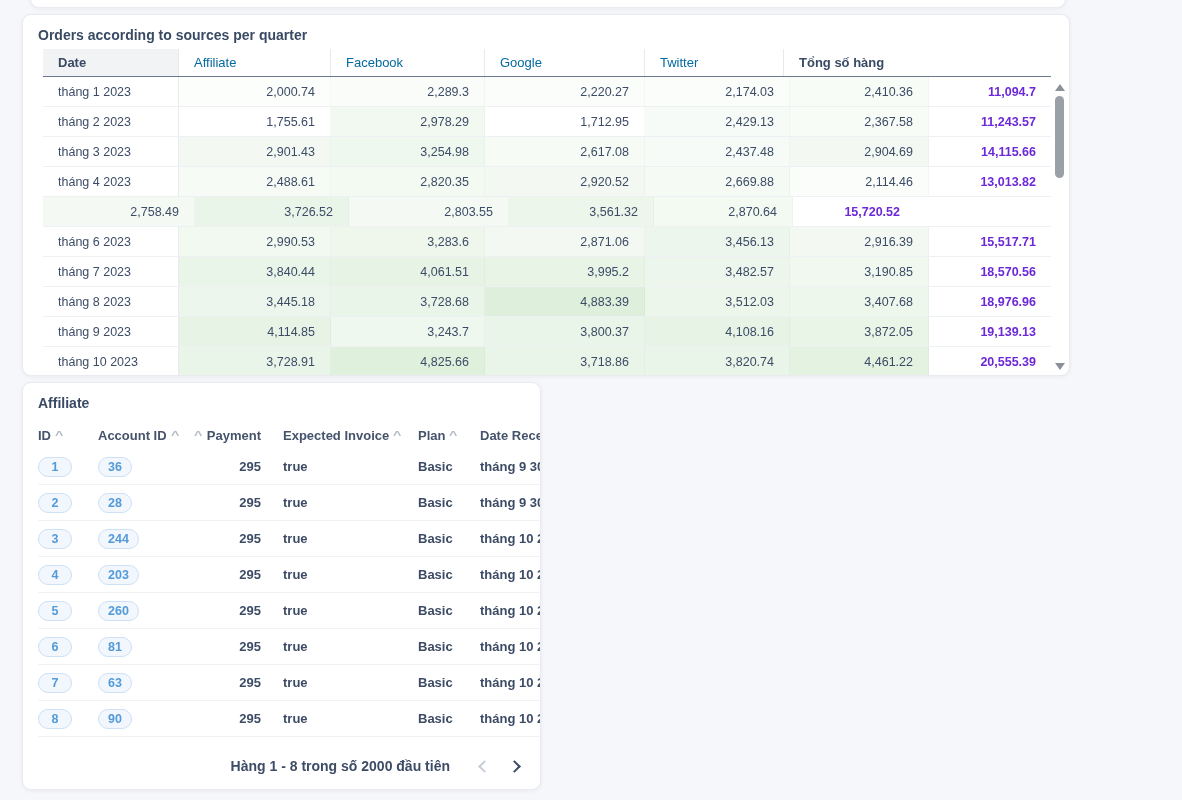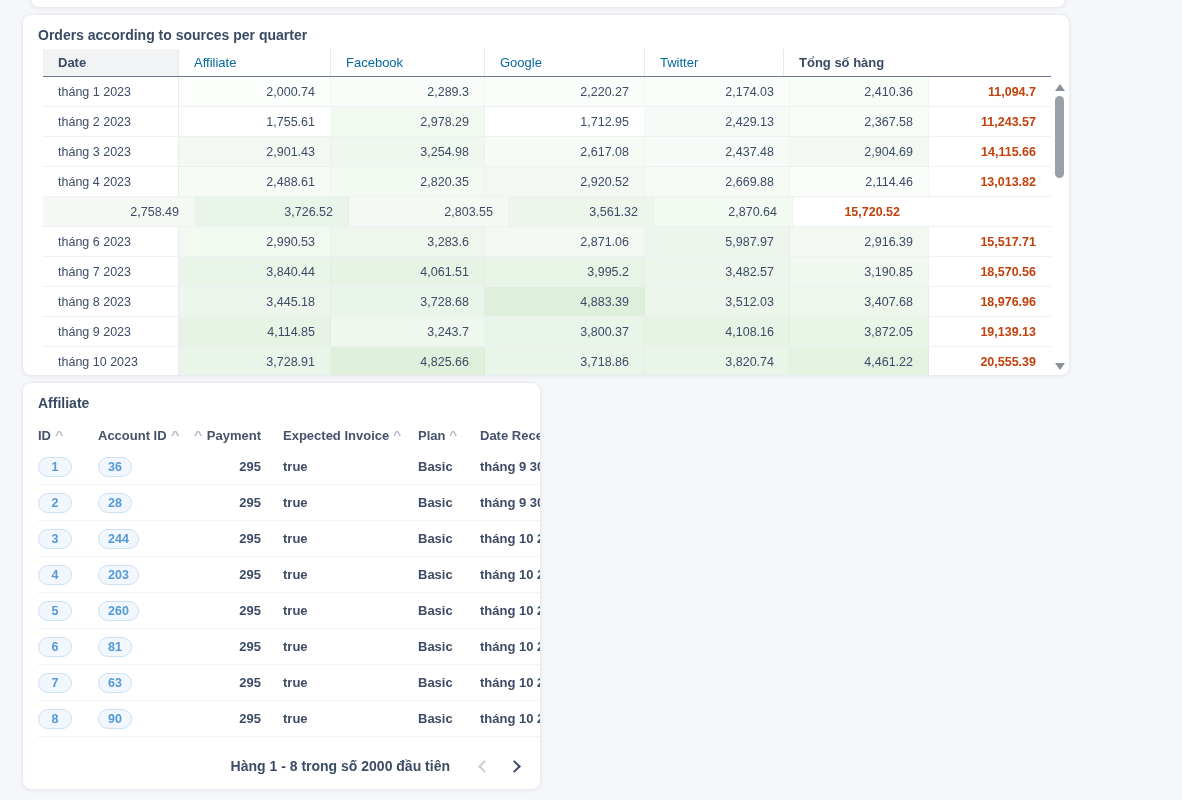--- a/index.html
+++ b/index.html
@@ -37,21 +37,21 @@
   }
   .o-hcell.col-first { background:#f2f3f5; font-weight:bold; color:#394a64; }
   .o-hcell.col-last  { font-weight:bold; color:#394a64; border-right:none; }
   .o-row { display:flex; height:30px; border-bottom:1px solid #eef0f3; }
   .o-cell {
     padding:8px 15px 0 15px; font-size:12.5px; color:#3d4c66;
     text-align:right; white-space:nowrap; overflow:hidden;
     border-right:1px solid rgba(120,140,120,0.05);
   }
   .o-cell.date { text-align:left; border-right:1px solid #e9ebef; }
-  .o-cell.total { font-weight:bold; color:#c2410c; border-right:none; background:#fff; }
+  .o-cell.total { font-weight:bold; color:#6d28d9; border-right:none; background:#fff; }
 
   
   #orders-scrollbar { position:absolute; right:3px; top:64px; width:13px; height:296px; }
   .sb-btn { position:absolute; left:0; width:13px; height:13px; display:flex; align-items:center; justify-content:center; }
   .sb-up { top:2px; } .sb-down { bottom:2px; }
   .tri-up { width:0; height:0; border-left:5px solid transparent; border-right:5px solid transparent; border-bottom:7px solid #8b9199; }
   .tri-down { width:0; height:0; border-left:5px solid transparent; border-right:5px solid transparent; border-top:7px solid #8b9199; }
   .sb-thumb { position:absolute; left:2px; top:17px; width:9px; height:82px; border-radius:5px; background:#9aa0a8; }
 
   
@@ -143,21 +143,21 @@
           <div class="o-cell" style="width: 160px; background: rgba(105, 185, 95, 0.075);">2,803.55</div>
           <div class="o-cell" style="width: 145px; background: rgba(105, 185, 95, 0.13);">3,561.32</div>
           <div class="o-cell" style="width: 139px; background: rgba(105, 185, 95, 0.08);">2,870.64</div>
           <div class="o-cell total" style="width: 122px;">15,720.52</div>
         </div>
         <div class="o-row">
           <div class="o-cell date" style="width: 136px;">tháng 6 2023</div>
           <div class="o-cell" style="width: 152px; background: rgba(105, 185, 95, 0.09);">2,990.53</div>
           <div class="o-cell" style="width: 154px; background: rgba(105, 185, 95, 0.11);">3,283.6</div>
           <div class="o-cell" style="width: 160px; background: rgba(105, 185, 95, 0.082);">2,871.06</div>
-          <div class="o-cell" style="width: 145px; background: rgba(105, 185, 95, 0.12);">5,987.97</div>
+          <div class="o-cell" style="width: 145px; background: rgba(105, 185, 95, 0.12);">3,456.13</div>
           <div class="o-cell" style="width: 139px; background: rgba(105, 185, 95, 0.082);">2,916.39</div>
           <div class="o-cell total" style="width: 122px;">15,517.71</div>
         </div>
         <div class="o-row">
           <div class="o-cell date" style="width: 136px;">tháng 7 2023</div>
           <div class="o-cell" style="width: 152px; background: rgba(105, 185, 95, 0.145);">3,840.44</div>
           <div class="o-cell" style="width: 154px; background: rgba(105, 185, 95, 0.16);">4,061.51</div>
           <div class="o-cell" style="width: 160px; background: rgba(105, 185, 95, 0.157);">3,995.2</div>
           <div class="o-cell" style="width: 145px; background: rgba(105, 185, 95, 0.12);">3,482.57</div>
           <div class="o-cell" style="width: 139px; background: rgba(105, 185, 95, 0.1);">3,190.85</div>

